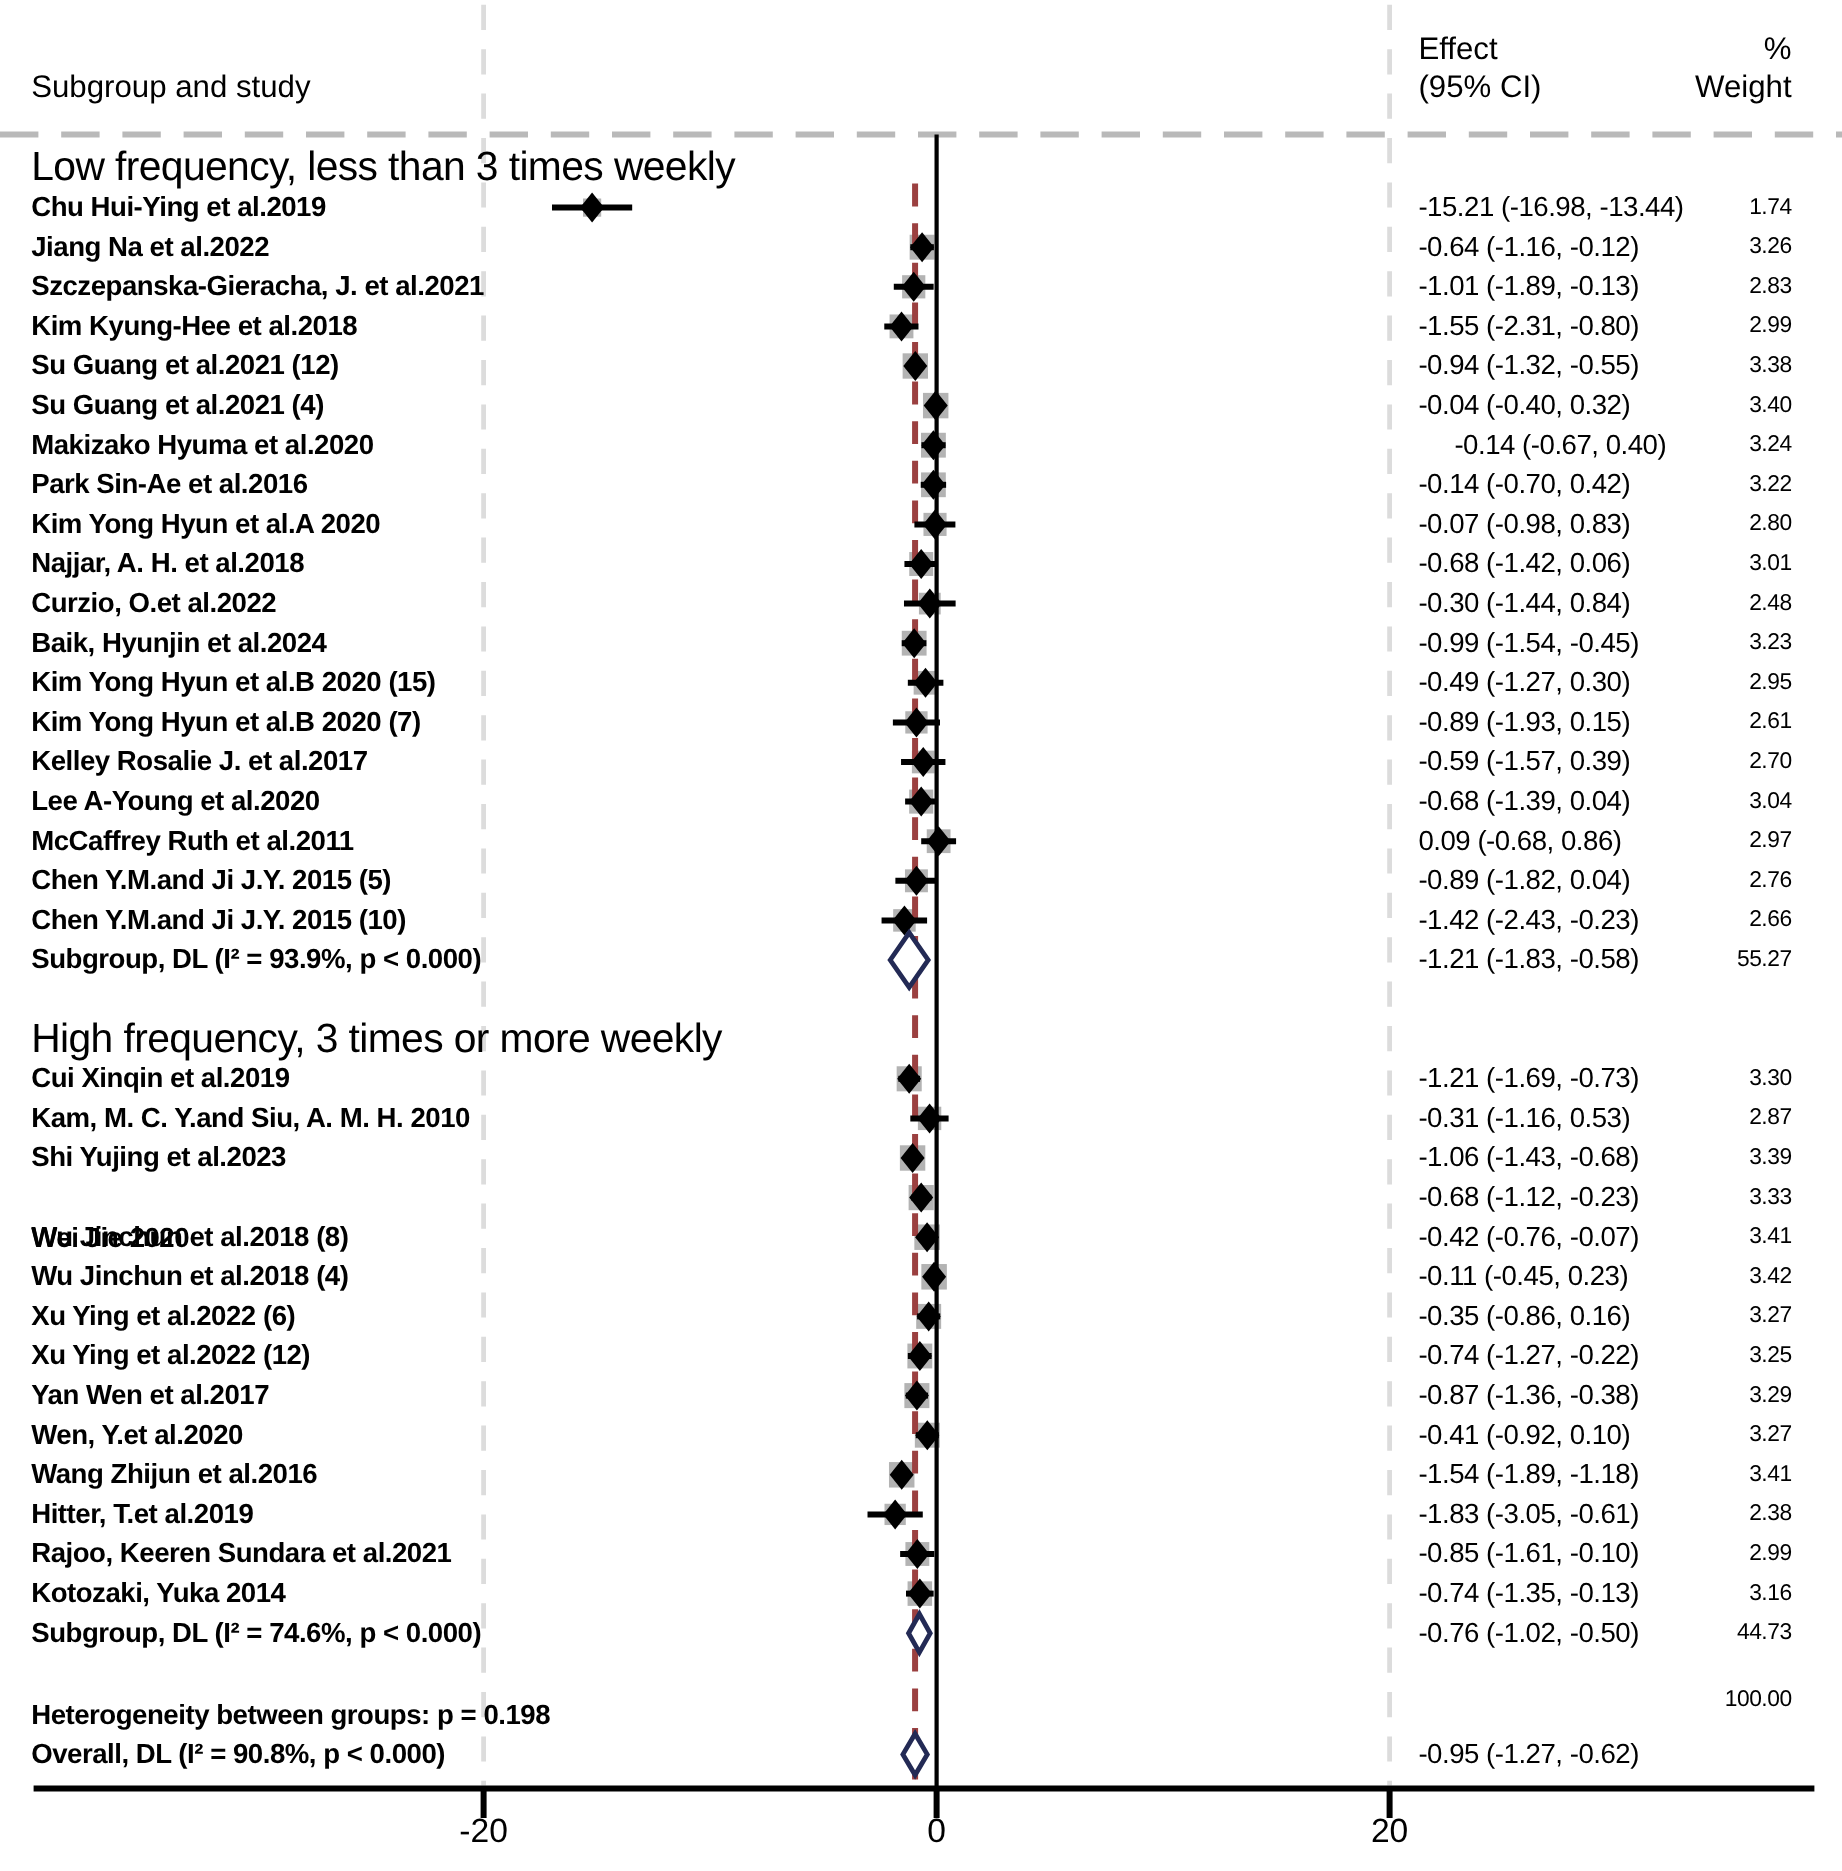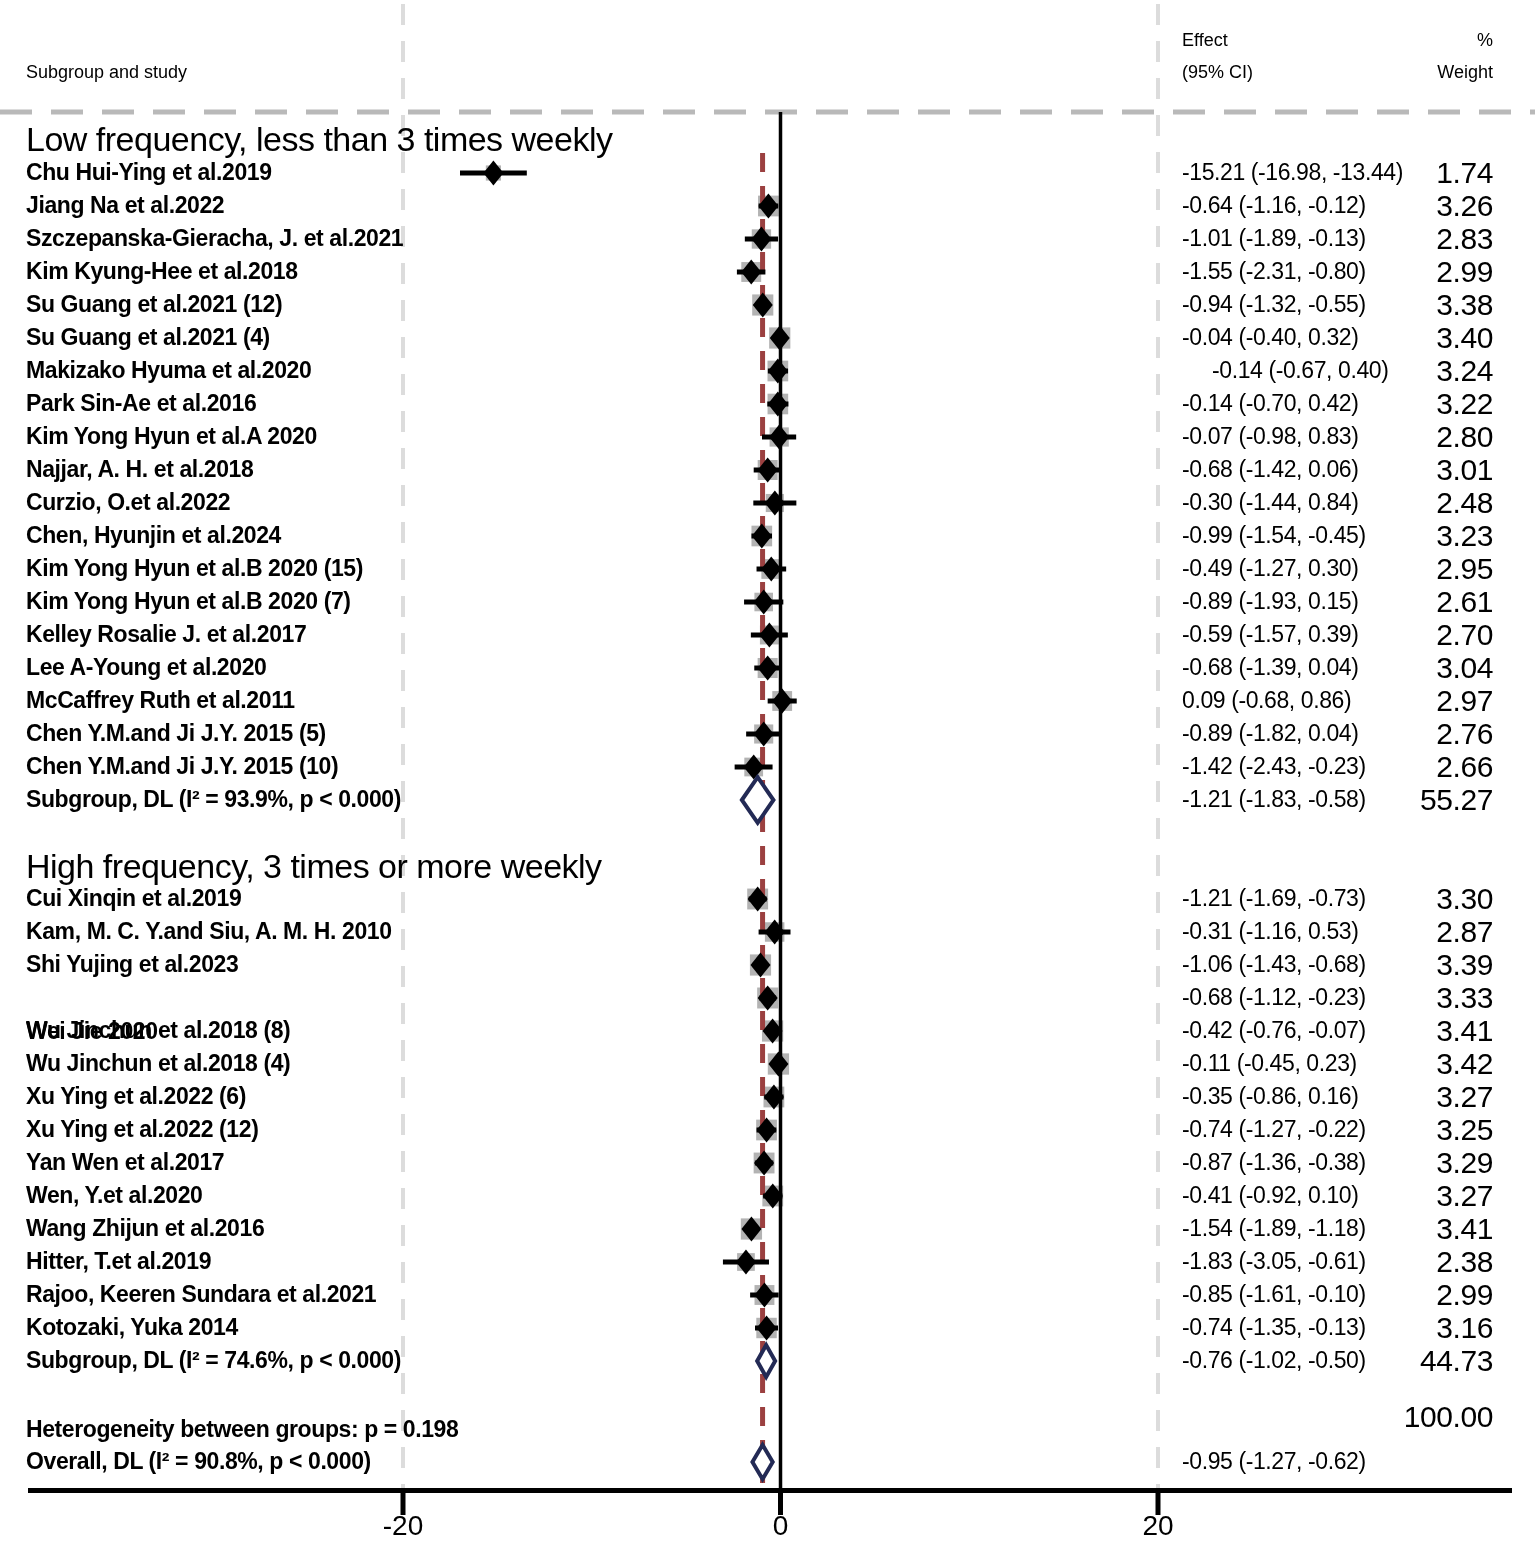--- a/index.html
+++ b/index.html
@@ -1,24 +1,24 @@
 <!DOCTYPE html>
 <html><head>
 <meta charset="utf-8">
 <style>
   html,body{margin:0;padding:0;background:#fff;}
   #canvas{position:relative;width:1535px;height:1559px;background:#fff;
           font-family:"Liberation Sans",sans-serif;color:#000;overflow:hidden;}
   #plot-svg{position:absolute;left:0;top:0;}
   .abs{position:absolute;white-space:nowrap;}
-  .hdr{font-size:18px;line-height:32px;}
+  .hdr{font-size:26px;line-height:32px;}
   .group-hdr{font-size:34px;line-height:36px;letter-spacing:-0.5px;}
   .row-label{font-size:23px;line-height:33px;letter-spacing:-0.4px;font-weight:bold;}
   .eff{font-size:23px;line-height:33px;letter-spacing:-0.4px;}
-  .wt{font-size:30px;line-height:33px;width:120px;text-align:right;letter-spacing:-0.4px;}
+  .wt{font-size:19px;line-height:33px;width:120px;text-align:right;letter-spacing:-0.4px;}
   .tick-label{font-size:28px;transform:translateX(-50%);}
 </style>
 </head>
 <body>
 
 <div id="canvas">
   <svg id="plot-svg" width="1535" height="1559">
       <line x1="403" x2="403" y1="4" y2="1488" stroke="#dcdcdc" stroke-width="4" stroke-dasharray="21 16"></line>
       <line x1="1158" x2="1158" y1="4" y2="1488" stroke="#dcdcdc" stroke-width="4" stroke-dasharray="21 16"></line>
       <line x1="0" x2="1535" y1="112" y2="112" stroke="#b9b9b9" stroke-width="5" stroke-dasharray="32 19"></line>
@@ -166,21 +166,21 @@
       <div class="abs wt" style="left: 1373px; top: 387px;">3.22</div>
       <div class="abs row-label" style="left: 26px; top: 420px;">Kim Yong Hyun et al.A 2020</div>
       <div class="abs eff" style="left: 1182px; top: 420px;">-0.07 (-0.98, 0.83)</div>
       <div class="abs wt" style="left: 1373px; top: 420px;">2.80</div>
       <div class="abs row-label" style="left: 26px; top: 453px;">Najjar, A. H. et al.2018</div>
       <div class="abs eff" style="left: 1182px; top: 453px;">-0.68 (-1.42, 0.06)</div>
       <div class="abs wt" style="left: 1373px; top: 453px;">3.01</div>
       <div class="abs row-label" style="left: 26px; top: 486px;">Curzio, O.et al.2022</div>
       <div class="abs eff" style="left: 1182px; top: 486px;">-0.30 (-1.44, 0.84)</div>
       <div class="abs wt" style="left: 1373px; top: 486px;">2.48</div>
-      <div class="abs row-label" style="left: 26px; top: 519px;">Chen, Hyunjin et al.2024</div>
+      <div class="abs row-label" style="left: 26px; top: 519px;">Baik, Hyunjin et al.2024</div>
       <div class="abs eff" style="left: 1182px; top: 519px;">-0.99 (-1.54, -0.45)</div>
       <div class="abs wt" style="left: 1373px; top: 519px;">3.23</div>
       <div class="abs row-label" style="left: 26px; top: 552px;">Kim Yong Hyun et al.B 2020 (15)</div>
       <div class="abs eff" style="left: 1182px; top: 552px;">-0.49 (-1.27, 0.30)</div>
       <div class="abs wt" style="left: 1373px; top: 552px;">2.95</div>
       <div class="abs row-label" style="left: 26px; top: 585px;">Kim Yong Hyun et al.B 2020 (7)</div>
       <div class="abs eff" style="left: 1182px; top: 585px;">-0.89 (-1.93, 0.15)</div>
       <div class="abs wt" style="left: 1373px; top: 585px;">2.61</div>
       <div class="abs row-label" style="left: 26px; top: 618px;">Kelley Rosalie J. et al.2017</div>
       <div class="abs eff" style="left: 1182px; top: 618px;">-0.59 (-1.57, 0.39)</div>

